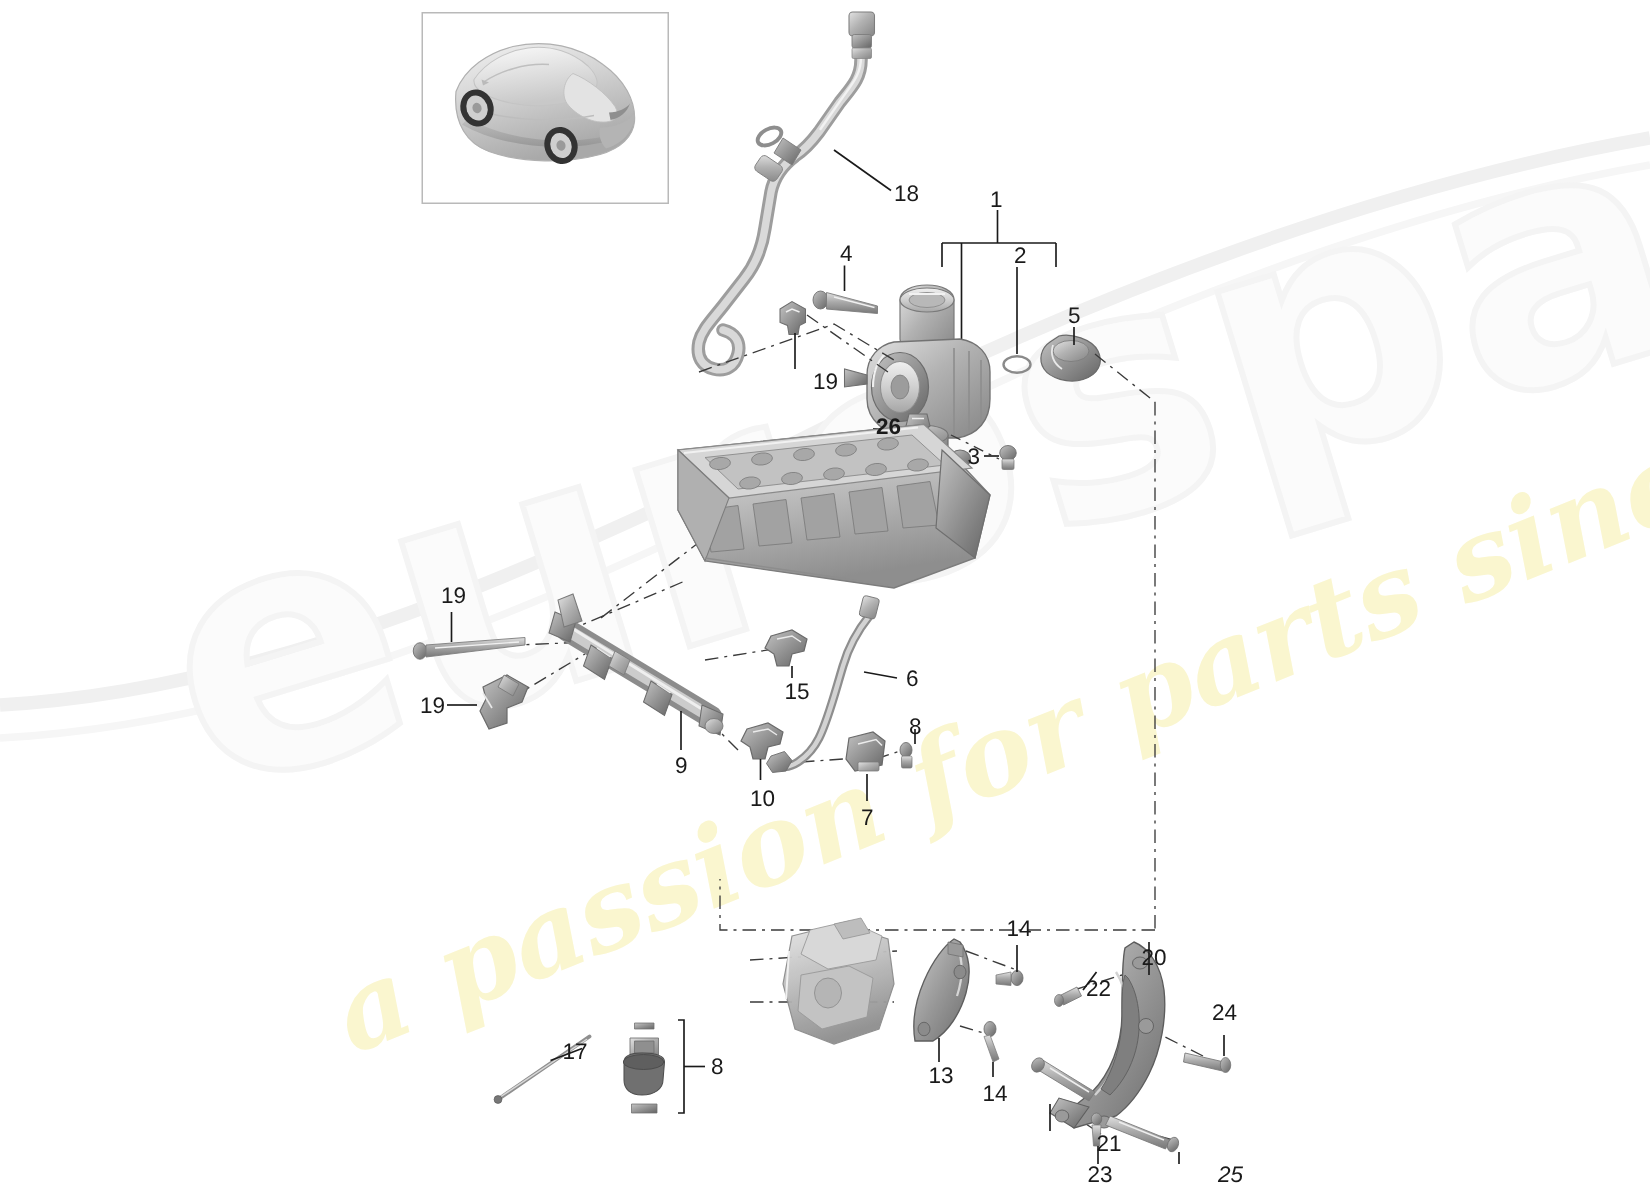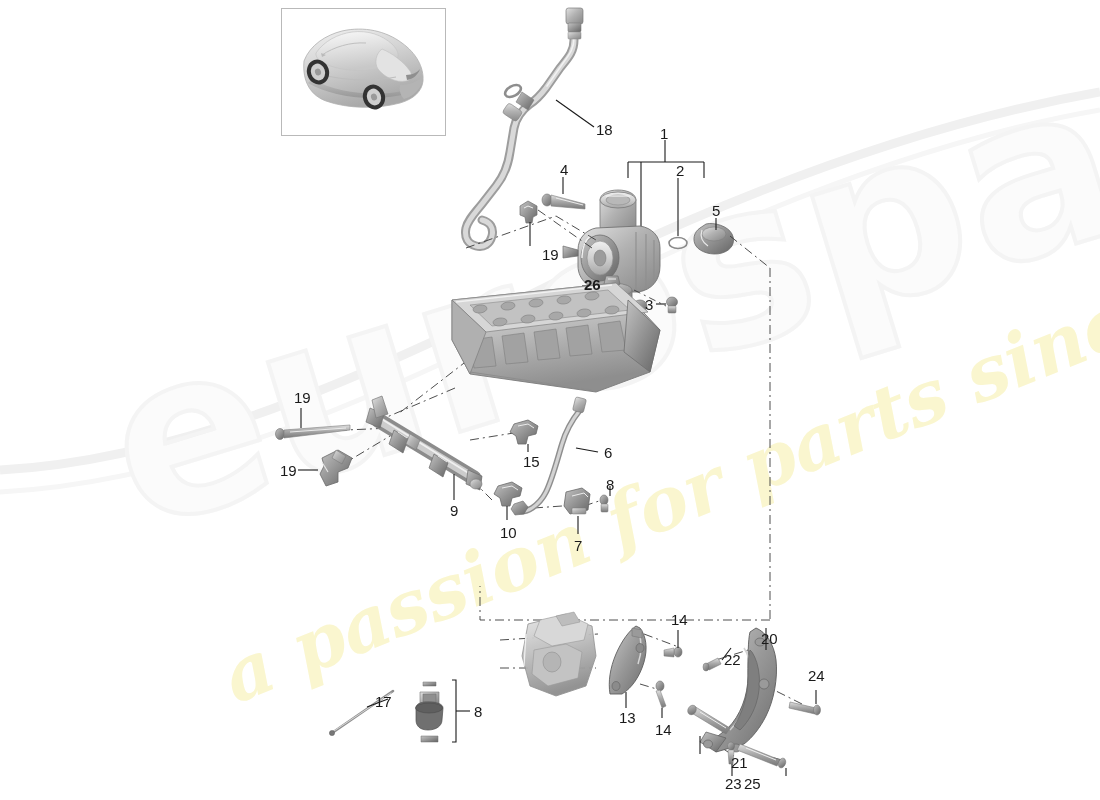--- a/index.html
+++ b/index.html
@@ -553,16 +553,16 @@
   <span class="num" style="left:523px;top:454px;text-align:center;">15</span>
   <span class="num" style="left:474px;top:704px;">8</span>
   <span class="num" style="left:375px;top:694px;">17</span>
   <span class="num" style="left:596px;top:122px;">18</span>
   <span class="num" style="left:542px;top:247px;">19</span>
   <span class="num" style="left:761px;top:631px;">20</span>
   <span class="num" style="left:731px;top:755px;">21</span>
   <span class="num" style="left:724px;top:629px;margin-top:23px;">22</span>
   <span class="num" style="left:725px;top:776px;">23</span>
   <span class="num" style="left:808px;top:668px;text-align:right;">24</span>
-  <span class="num" style="left:744px;top:776px;">25</span>
+  <span class="num" style="left:812px;top:776px;font-style:italic;">25</span>
   <span class="num" style="left:584px;top:277px;font-weight:bold;">26</span>
 
 </div>
 
 </body></html>

